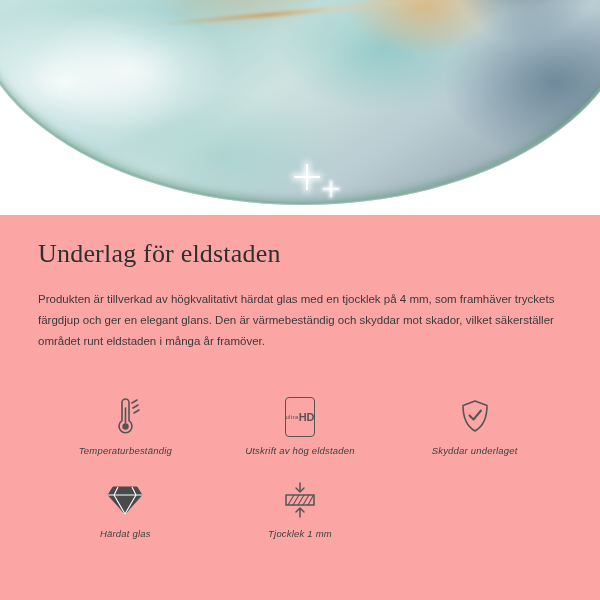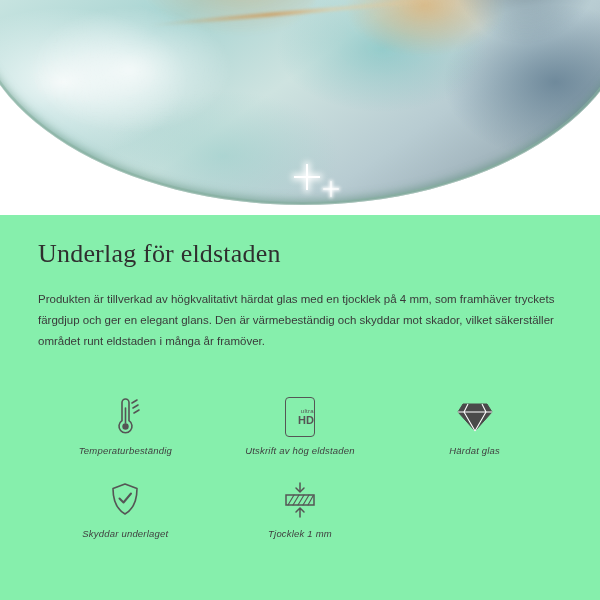--- a/index.html
+++ b/index.html
@@ -6,21 +6,21 @@
   html, body {
     margin: 0; padding: 0;
     width: 600px; height: 600px;
     background: #ffffff;
     font-family: "Liberation Sans", sans-serif;
     overflow: hidden;
   }
   .page {
     position: relative;
     width: 600px; height: 600px;
-    background: #86efac;
+    background: #fca5a5;
   }
 
   
   .hero {
     position: absolute;
     top: 0; left: 0;
     width: 600px; height: 215px;
     overflow: hidden;
     background: #ffffff;
   }
@@ -144,22 +144,22 @@
     color: #3f3f3f;
     text-align: center;
     letter-spacing: .2px;
     font-style: italic;
   }
   .hdbox {
     width: 30px; height: 40px;
     border: 1.6px solid #555;
     border-radius: 4px;
     display: flex;
-    flex-direction: column;
-    align-items: flex-end;
+    flex-direction: row;
+    align-items: center;
     justify-content: center;
     line-height: 1;
   }
   .hdbox .u { font-size: 6px; color: #555; letter-spacing: .3px; }
   .hdbox .h { font-size: 11px; font-weight: bold; color: #555; margin-top: 1px; }
 </style>
 </head>
 <body>
 
 <div class="page">
@@ -208,38 +208,38 @@
         <div class="hdbox">
           <span class="u">ultra</span>
           <span class="h">HD</span>
         </div>
       </div>
       <div class="flabel">Utskrift av hög eldstaden</div>
     </div>
 
     <div class="feature">
       <div class="ficon">
+        <svg width="34" height="40" viewBox="0 0 34 40" fill="none" stroke="#555" stroke-width="1.6" stroke-linejoin="round">
+          <path d="M17 4 L29 8.5 C29 22 24 30 17 34 C10 30 5 22 5 8.5 Z"></path>
+          <path d="M11.5 18.5 L15.5 22.5 L23 13.5" stroke-width="2" stroke-linecap="round"></path>
+        </svg>
+      </div>
+      <div class="flabel">Skyddar underlaget</div>
+    </div>
+
+    <div class="feature">
+      <div class="ficon">
         <svg width="38" height="36" viewBox="0 0 38 36" fill="#4a4a4a" stroke="#4a4a4a" stroke-width="1" stroke-linejoin="round">
           <path d="M7 5 H31 L36 13 L19 32 L2 13 Z"></path>
           <path d="M2 13 H36" stroke="#ffffff" stroke-width="1.1" fill="none"></path>
           <path d="M12 5 L8 13 L19 32" stroke="#ffffff" stroke-width="1.1" fill="none"></path>
           <path d="M26 5 L30 13 L19 32" stroke="#ffffff" stroke-width="1.1" fill="none"></path>
         </svg>
       </div>
       <div class="flabel">Härdat glas</div>
-    </div>
-
-    <div class="feature">
-      <div class="ficon">
-        <svg width="34" height="40" viewBox="0 0 34 40" fill="none" stroke="#555" stroke-width="1.6" stroke-linejoin="round">
-          <path d="M17 4 L29 8.5 C29 22 24 30 17 34 C10 30 5 22 5 8.5 Z"></path>
-          <path d="M11.5 18.5 L15.5 22.5 L23 13.5" stroke-width="2" stroke-linecap="round"></path>
-        </svg>
-      </div>
-      <div class="flabel">Skyddar underlaget</div>
     </div>
 
 
     <div class="feature">
       <div class="ficon">
         <svg width="38" height="38" viewBox="0 0 38 38" fill="none" stroke="#555" stroke-width="1.5" stroke-linecap="round">
           <line x1="19" y1="2" x2="19" y2="10"></line>
           <path d="M15 7 L19 11 L23 7"></path>
           <line x1="19" y1="36" x2="19" y2="28"></line>
           <path d="M15 31 L19 27 L23 31"></path>

